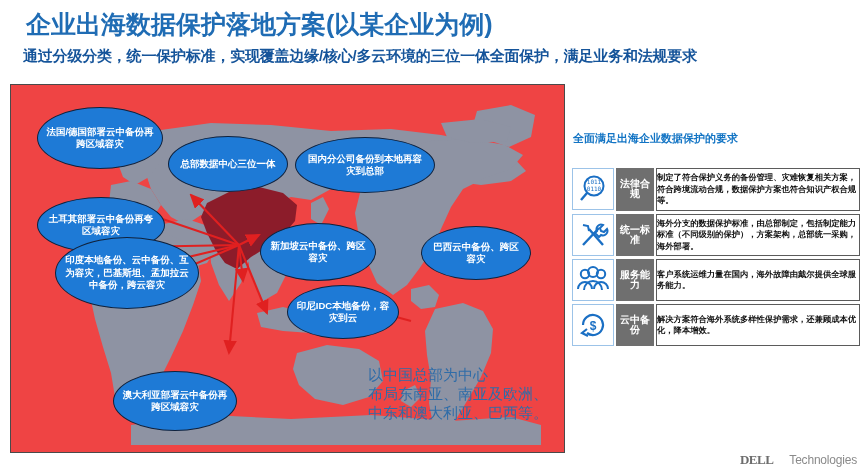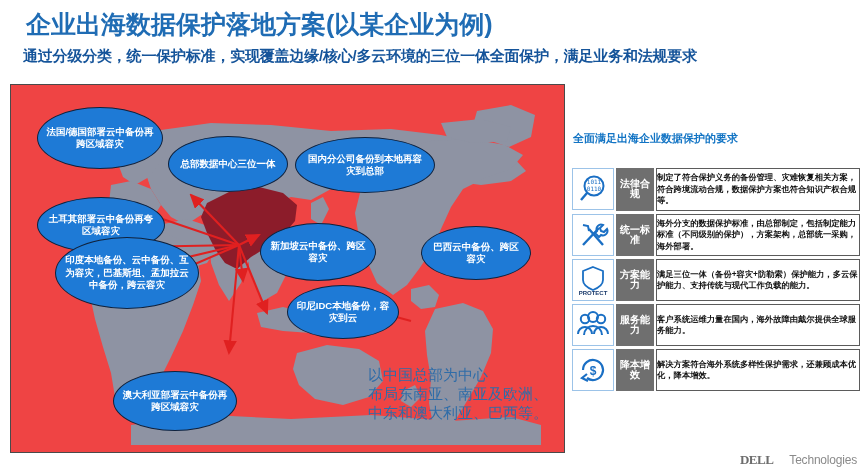--- a/index.html
+++ b/index.html
@@ -226,30 +226,20 @@
           <path d="M6 26 L22 9" stroke="#1a6fc4" stroke-width="2.4" fill="none"></path>
           <path d="M26 6 a4.5 4.5 0 0 0 -6 6 l-2 2 4 4 2-2 a4.5 4.5 0 0 0 6 -6 l-3 3 -3-1 -1-3 z" fill="none" stroke="#1a6fc4" stroke-width="2"></path>
           <path d="M26 26 L12 10" stroke="#1a6fc4" stroke-width="2.4" fill="none"></path>
           <path d="M6 6 l5 1 1 5" fill="none" stroke="#1a6fc4" stroke-width="2"></path>
         </svg>
       </div>
       <div class="label-cell">统一标准</div>
       <div class="desc-cell">海外分支的数据保护标准，由总部制定，包括制定能力标准（不同级别的保护），方案架构，总部统一采购，海外部署。</div>
     </div>
 
-    <div class="row">
-      <div class="icon-cell">
-        <svg width="34" height="32" viewBox="0 0 34 32">
-          <path d="M17 3 L27 7 L27 16 C27 21 22 24 17 26 C12 24 7 21 7 16 L7 7 Z" fill="none" stroke="#1a6fc4" stroke-width="1.8"></path>
-          <text x="17" y="31" font-size="6" fill="#1a3a6b" text-anchor="middle" font-weight="bold">PROTECT</text>
-        </svg>
-      </div>
-      <div class="label-cell">方案能力</div>
-      <div class="desc-cell">满足三位一体（备份+容灾+防勒索）保护能力，多云保护能力、支持传统与现代工作负载的能力。</div>
-    </div>
 
     <div class="row">
       <div class="icon-cell">
         <svg width="34" height="30" viewBox="0 0 34 30">
           <circle cx="9" cy="9" r="4.2" fill="none" stroke="#1a6fc4" stroke-width="2"></circle>
           <circle cx="25" cy="9" r="4.2" fill="none" stroke="#1a6fc4" stroke-width="2"></circle>
           <circle cx="17" cy="7" r="5" fill="none" stroke="#1a6fc4" stroke-width="2"></circle>
           <path d="M2 24 a7 7 0 0 1 14 0" fill="none" stroke="#1a6fc4" stroke-width="2"></path>
           <path d="M18 24 a7 7 0 0 1 14 0" fill="none" stroke="#1a6fc4" stroke-width="2"></path>
           <path d="M8 25 a9 9 0 0 1 18 0" fill="none" stroke="#1a6fc4" stroke-width="2"></path>
@@ -260,21 +250,21 @@
     </div>
 
     <div class="row">
       <div class="icon-cell">
         <svg width="32" height="32" viewBox="0 0 32 32">
           <path d="M6 16 a10 10 0 1 1 4 8" fill="none" stroke="#1a6fc4" stroke-width="2.2"></path>
           <path d="M10 20 L5 24 L11 27" fill="none" stroke="#1a6fc4" stroke-width="2.2"></path>
           <text x="16" y="21" font-size="12" fill="#1a6fc4" text-anchor="middle" font-weight="bold">$</text>
         </svg>
       </div>
-      <div class="label-cell">降本增效</div>
+      <div class="label-cell">云中备份</div>
       <div class="desc-cell">解决方案符合海外系统多样性保护需求，还兼顾成本优化，降本增效。</div>
     </div>
 
   </div>
 
   <div class="dell">
     <span class="mark">DELL</span>
     <span class="tech">Technologies</span>
   </div>
 

